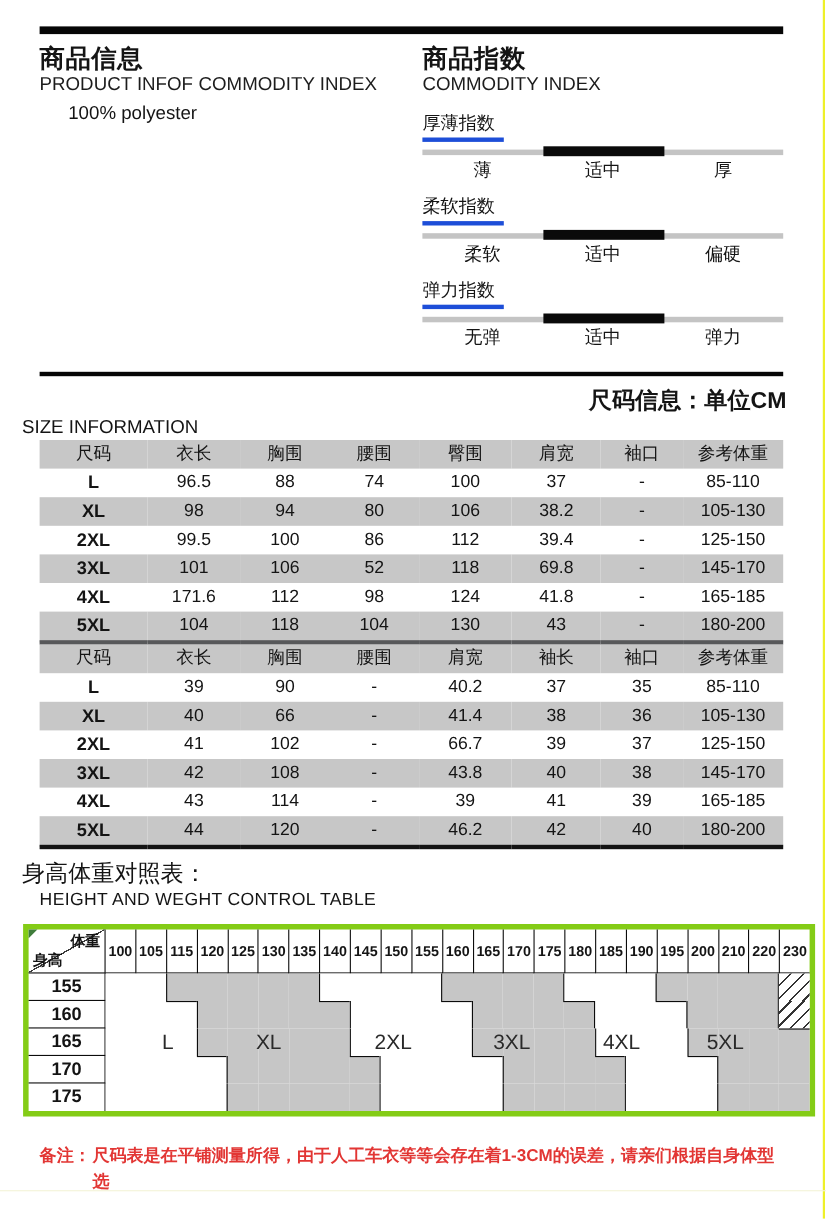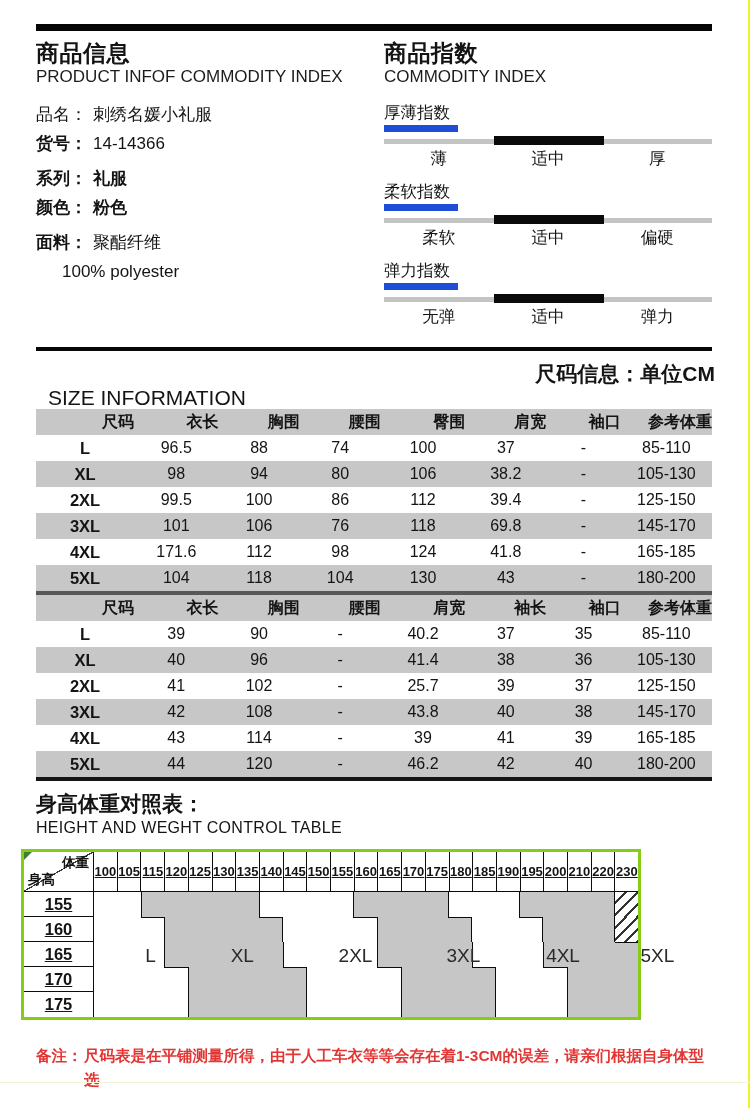--- a/index.html
+++ b/index.html
@@ -22,43 +22,43 @@
 
   .fields{margin-top:16px;font-size:17px;}
   .field{display:flex;line-height:21px;margin-bottom:8px;white-space:nowrap;}
   .field.gap{margin-top:14px;}
   .field .lb{margin-right:6px;}
   .bold{font-weight:bold;}
   .fabric-sub{padding-left:26px;font-size:17px;line-height:21px;margin-top:4px;}
 
   .idx-groups{margin-top:14px;}
   .idx-group{margin-bottom:12px;}
-  .idx-name{font-size:16.5px;line-height:20px;display:inline-block;border-bottom:7px solid #1d4ed8;padding-bottom:3px;padding-right:8px;}
+  .idx-name{font-size:16.5px;line-height:20px;display:inline-block;border-bottom:4px solid #1d4ed8;padding-bottom:3px;padding-right:8px;}
   .idx-bar{position:relative;height:10px;margin-top:4px;}
   .idx-track{position:absolute;left:0;right:0;top:3px;height:5px;background:#c4c4c4;}
   .idx-active{position:absolute;top:0;height:9px;background:#0a0a0a;}
   .idx-labels{display:flex;margin-top:2px;font-size:16.5px;line-height:21px;}
   .idx-labels span{flex:1;text-align:center;}
 
   .divider{margin:8px 39px 0 36px;height:4px;background:#060606;}
 
   .size-title{margin:10px 36px 0;font-size:21px;font-weight:bold;line-height:26px;text-align:right;}
-  .size-sub{margin:0 48px;font-size:21px;line-height:22px;}
+  .size-sub{margin:0 20px;font-size:17px;line-height:22px;}
   .tbl-caption{margin:6px 36px 2px 62px;font-size:15px;line-height:20px;}
   .tbl-caption.second{margin-top:10px;}
   table.size{width:676px;margin-left:36px;border-collapse:collapse;table-layout:fixed;font-size:16px;}
   table.size th,table.size td{height:26px;padding:0;text-align:center;font-weight:normal;line-height:26px;}
-  table.size thead th{background:#c7c7c7;font-weight:bold;text-align:right;}
+  table.size thead th{background:#c7c7c7;font-weight:normal;}
   table.size tr.gray td{background:#c7c7c7;}
   table.size td.sz{font-weight:bold;font-size:16.5px;}
 
-  .hw-title{margin:10px 36px 0;font-size:21px;font-weight:bold;line-height:26px;}
+  .hw-title{margin:10px 20px 0;font-size:21px;font-weight:normal;line-height:26px;}
   .hw-sub{margin:0 36px;font-size:16px;line-height:22px;letter-spacing:.3px;}
 
-  .hw-grid{position:relative;margin:10px 0 0 21px;width:620px;border:3px solid #84cc16;box-sizing:border-box;text-decoration:underline;}
+  .hw-grid{position:relative;margin:10px 0 0 21px;width:720px;border:5px solid #84cc16;box-sizing:border-box;}
   .hw-row{display:flex;}
   .hw-cell{box-sizing:border-box;display:flex;align-items:center;justify-content:center;}
   .hw-head .hw-cell{height:40px;border-right:1px solid #0c0c0c;border-bottom:1px solid #0c0c0c;
     font-weight:bold;font-size:13px;}
   .hw-head .hw-cell:last-child{border-right:none;}
   .hw-corner{width:70px;flex:0 0 70px;position:relative;
     background:linear-gradient(to bottom right,transparent 49.2%,#3a3a3a 49.2%,#3a3a3a 51%,transparent 51%);}
   .hw-corner .c-top{position:absolute;top:2px;right:4px;font-size:13.5px;font-weight:bold;}
   .hw-corner .c-bot{position:absolute;bottom:2px;left:4px;font-size:13.5px;font-weight:bold;}
   .corner-tri{position:absolute;top:0;left:0;width:0;height:0;
@@ -84,42 +84,20 @@
 <div class="top-bar"></div>
 <div class="right-edge"></div>
 <div class="bottom-edge"></div>
 
 <div class="columns">
   <div class="col-left">
     <div class="h1">商品信息</div>
     <div class="h1sub">
       <span>PRODUCT INFOF</span><span class="sub-b">COMMODITY INDEX</span>
     </div>
-    <div class="fields" id="fields-box">
-        <div class="field">
-          <span class="lb">品名：</span>
-          <span>刺绣名媛小礼服</span>
-        </div>
-        <div class="field">
-          <span class="lb bold">货号：</span>
-          <span>14-14366</span>
-        </div>
-        <div class="field gap">
-          <span class="lb bold">系列：</span>
-          <span class="bold">礼服</span>
-        </div>
-        <div class="field">
-          <span class="lb bold">颜色：</span>
-          <span class="bold">粉色</span>
-        </div>
-        <div class="field gap">
-          <span class="lb bold">面料：</span>
-          <span>聚酯纤维</span>
-        </div>
-      </div>
     <div class="fabric-sub">100% polyester</div>
   </div>
   <div class="col-right">
     <div class="h1">商品指数</div>
     <div class="h1sub">COMMODITY INDEX</div>
     <div class="idx-groups" id="idx-groups">
         <div class="idx-group"><div class="idx-name">厚薄指数</div><div class="idx-bar">
             <div class="idx-track"></div>
             <div class="idx-active" style="left: 33.5%; width: 33.5%; background: rgb(10, 10, 10);"></div>
           </div><div class="idx-labels">
@@ -203,21 +181,21 @@
           <td>86</td>
           <td>112</td>
           <td>39.4</td>
           <td>-</td>
           <td>125-150</td>
         </tr>
         <tr class="gray">
           <td class="sz">3XL</td>
           <td>101</td>
           <td>106</td>
-          <td>76</td>
+          <td>52</td>
           <td>118</td>
           <td>69.8</td>
           <td>-</td>
           <td>145-170</td>
         </tr>
         <tr>
           <td class="sz">4XL</td>
           <td>171.6</td>
           <td>112</td>
           <td>98</td>
@@ -268,33 +246,33 @@
           <td>90</td>
           <td>-</td>
           <td>40.2</td>
           <td>37</td>
           <td>35</td>
           <td>85-110</td>
         </tr>
         <tr class="gray">
           <td class="sz">XL</td>
           <td>40</td>
-          <td>96</td>
+          <td>66</td>
           <td>-</td>
           <td>41.4</td>
           <td>38</td>
           <td>36</td>
           <td>105-130</td>
         </tr>
         <tr>
           <td class="sz">2XL</td>
           <td>41</td>
           <td>102</td>
           <td>-</td>
-          <td>25.7</td>
+          <td>66.7</td>
           <td>39</td>
           <td>37</td>
           <td>125-150</td>
         </tr>
         <tr class="gray">
           <td class="sz">3XL</td>
           <td>42</td>
           <td>108</td>
           <td>-</td>
           <td>43.8</td>

